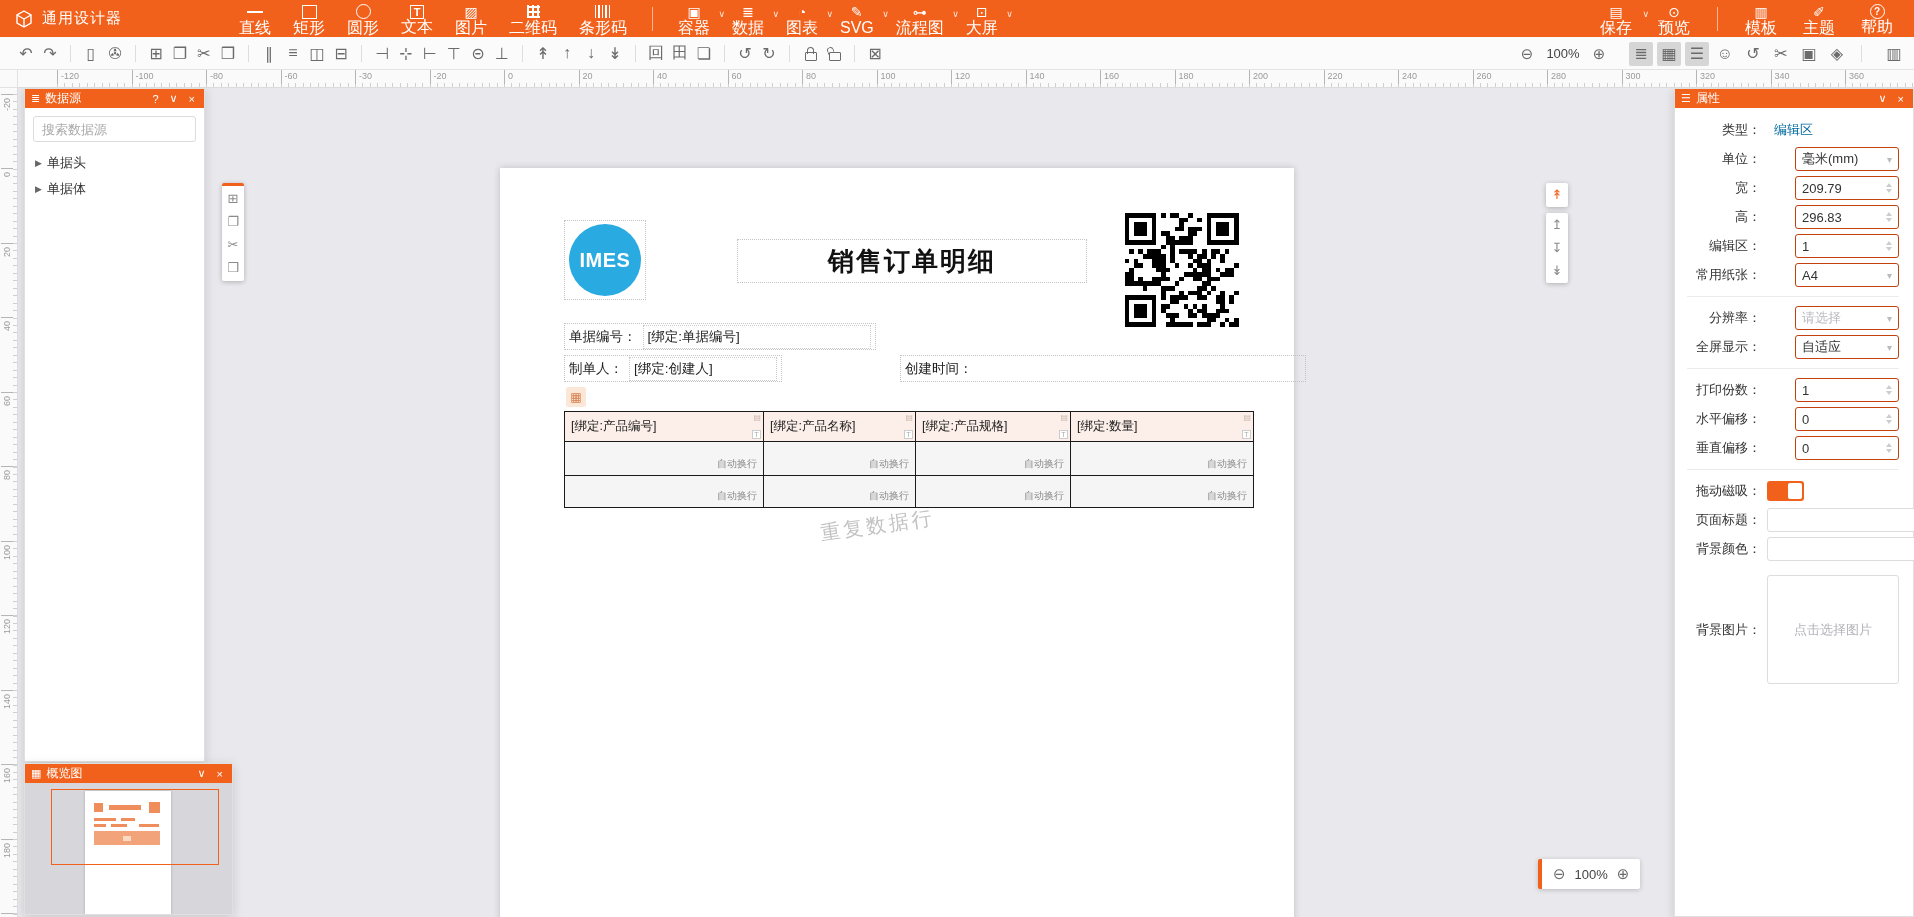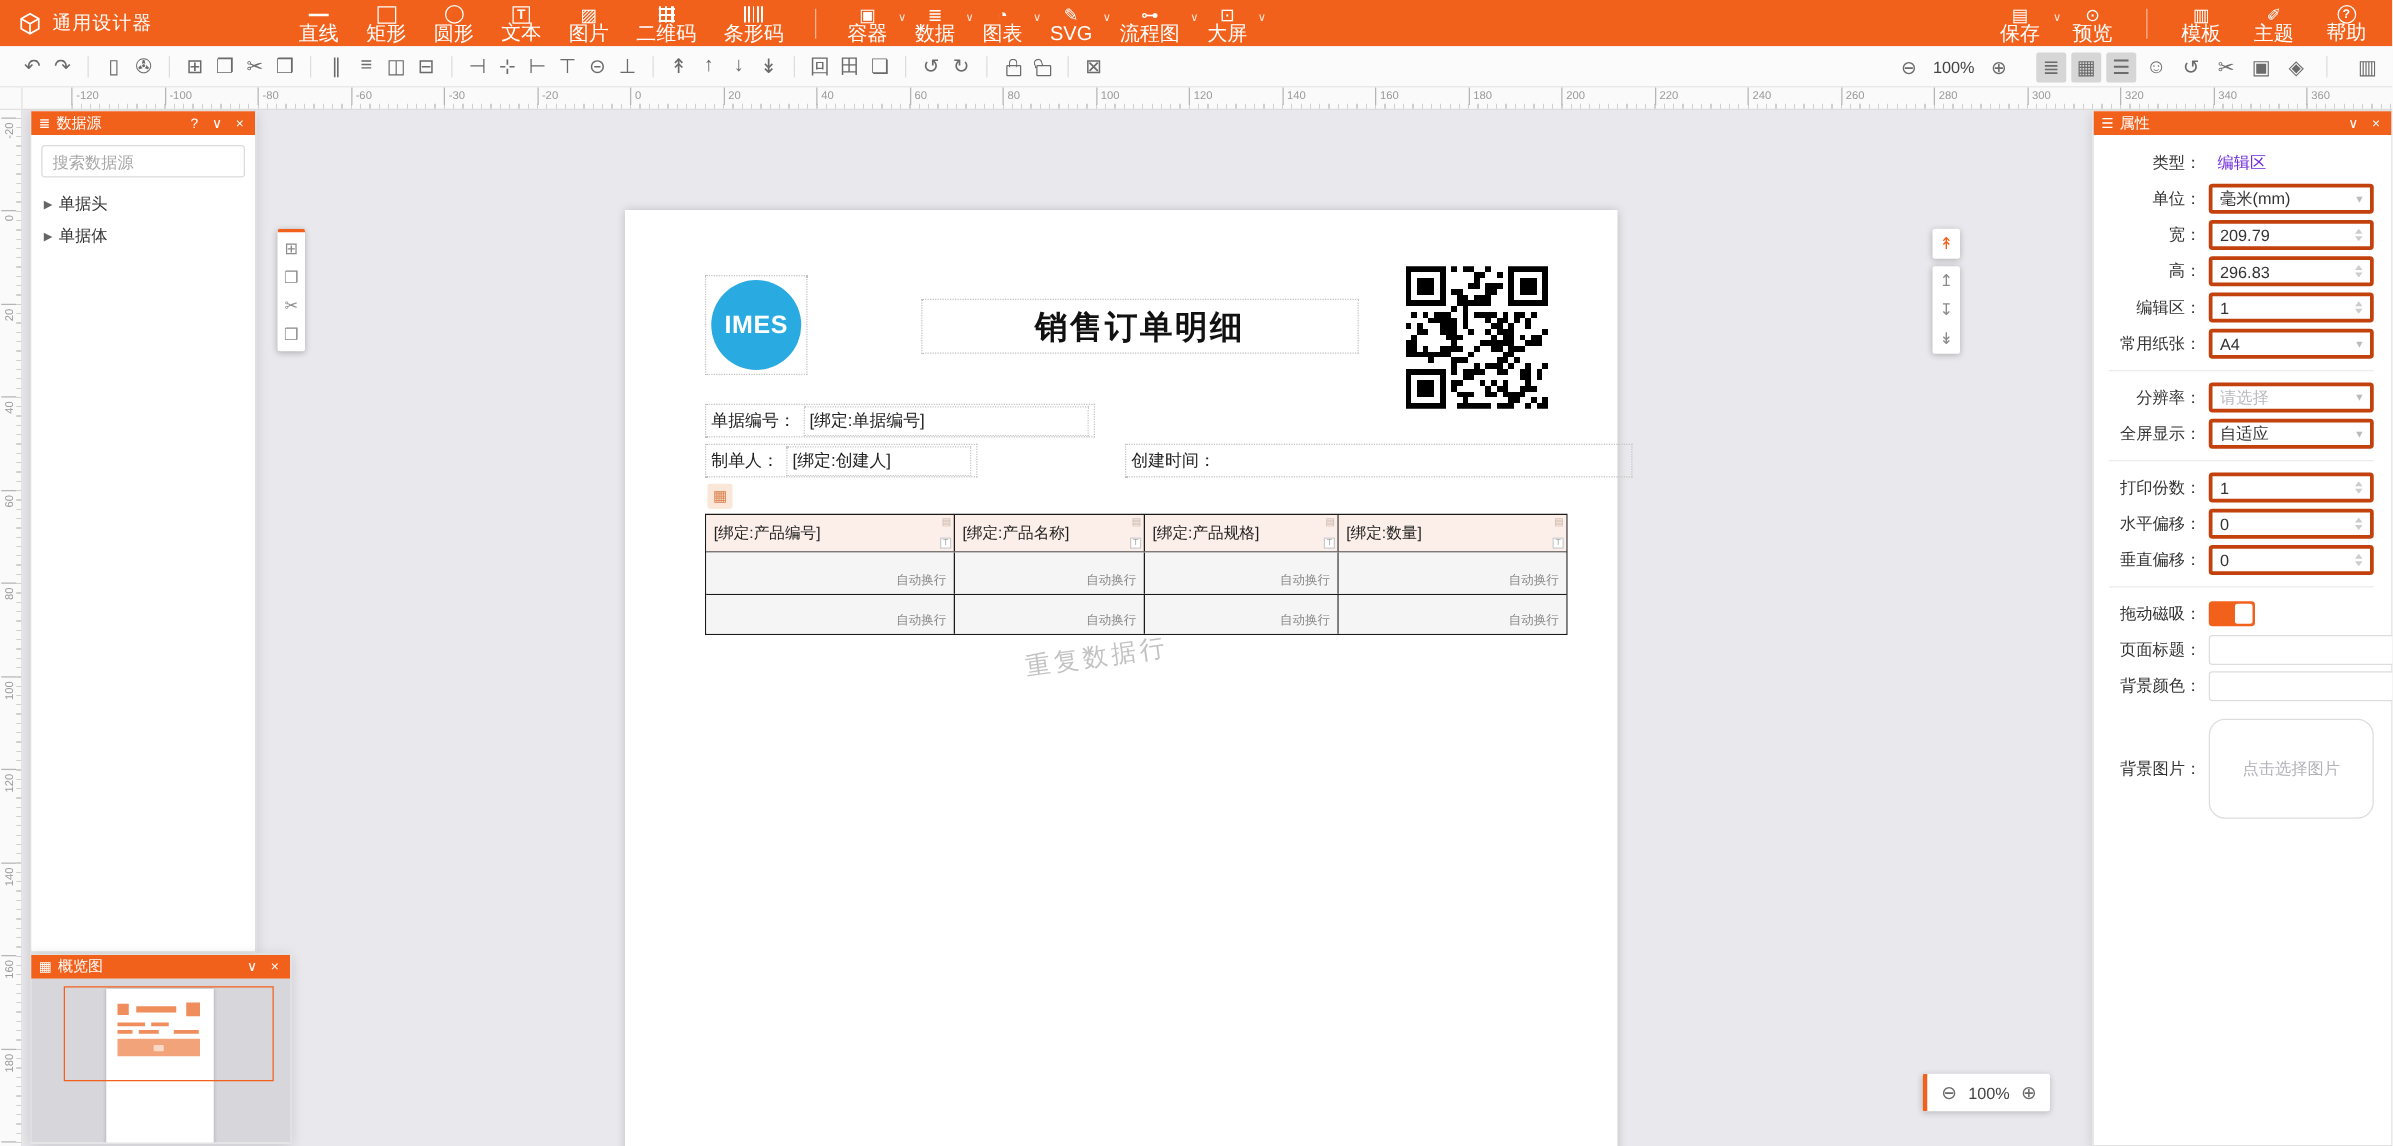--- a/index.html
+++ b/index.html
@@ -106,34 +106,34 @@
   .tree-caret{font-size:9px;color:#666;font-style:normal;}
   .ov-panel{left:24px;top:693px;width:209px;height:152px;}
   .ov-body{position:absolute;left:0;top:19px;right:0;bottom:0;background:#d7d7db;overflow:hidden;}
   .ov-thumb{position:absolute;left:60px;top:8px;width:86px;height:130px;background:#fff;box-shadow:0 0 3px rgba(0,0,0,.2);}
   .ov-el{position:absolute;background:#f08d5c;}
   .ov-view{position:absolute;left:26px;top:6px;width:168px;height:76px;border:1px solid #f2611c;}
   .pr-panel{left:1674px;top:18px;width:240px;height:829px;}
   .pr-body{padding:10px 14px 10px 8px;}
   .prow{display:flex;align-items:center;margin-bottom:5px;min-height:24px;}
   .plabel{width:84px;text-align:right;font-size:13px;color:#333;flex:none;padding-right:6px;white-space:nowrap;}
-  .pctl{flex:1;height:24px;border:3px solid #c2410c;border-radius:3px;display:flex;align-items:center;padding:0 6px;font-size:13px;color:#333;position:relative;background:#fff;}
-  .pplain{flex:1;font-size:13px;color:#6d28d9;padding-left:7px;}
+  .pctl{flex:1;height:24px;border:1px solid #c2410c;border-radius:3px;display:flex;align-items:center;padding:0 6px;font-size:13px;color:#333;position:relative;background:#fff;margin-left:28px;}
+  .pplain{flex:1;font-size:13px;color:#0369a1;padding-left:7px;}
   .pctl .pval{flex:1;white-space:nowrap;overflow:hidden;}
   .pctl .ph{color:#b9b9c0;}
   .dcaret{color:#bbb;font-size:10px;font-style:normal;}
   .spin{display:flex;flex-direction:column;gap:2px;}
   .spin::before,.spin::after{content:"";width:0;height:0;border-left:3.5px solid transparent;border-right:3.5px solid transparent;}
   .spin::before{border-bottom:4px solid #ccc;}
   .spin::after{border-top:4px solid #ccc;}
   .pdivider{height:1px;background:#ececec;margin:9px 0 9px 4px;}
   .ptoggle{width:37px;height:20px;background:#f2611c;border-radius:3px;position:relative;cursor:pointer;}
   .ptoggle::after{content:"";position:absolute;right:2px;top:2px;width:14px;height:16px;background:#fff;border-radius:2px;}
   .pinput{flex:1;height:24px;border:1px solid #ddd;border-radius:3px;padding:0 6px;font-size:13px;outline:none;background:#fff;}
-  .pimage{flex:1;height:80px;border:1px solid #ddd;border-radius:13px;display:flex;align-items:center;justify-content:center;font-size:13px;color:#b2b2ba;cursor:pointer;background:#fff;}
+  .pimage{flex:1;height:109px;border:1px solid #ddd;border-radius:3px;display:flex;align-items:center;justify-content:center;font-size:13px;color:#b2b2ba;cursor:pointer;background:#fff;}
 </style>
 </head>
 <body>
 
 <div class="app">
 
   <header class="topbar">
     <div class="brand">
       <svg width="20" height="20" viewBox="0 0 20 20">
         <path d="M10 2l7 4v8l-7 4-7-4V6z" fill="none" stroke="#fff" stroke-width="1.4"></path>

